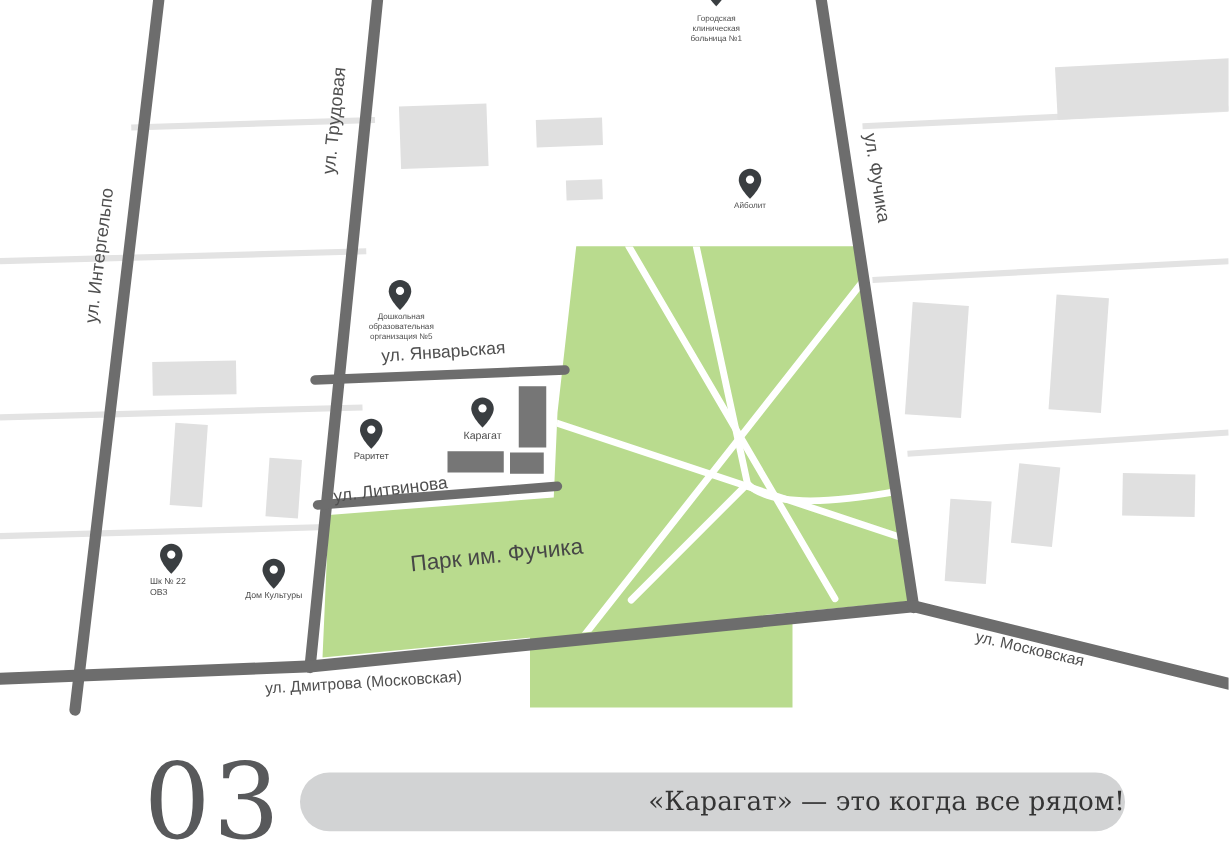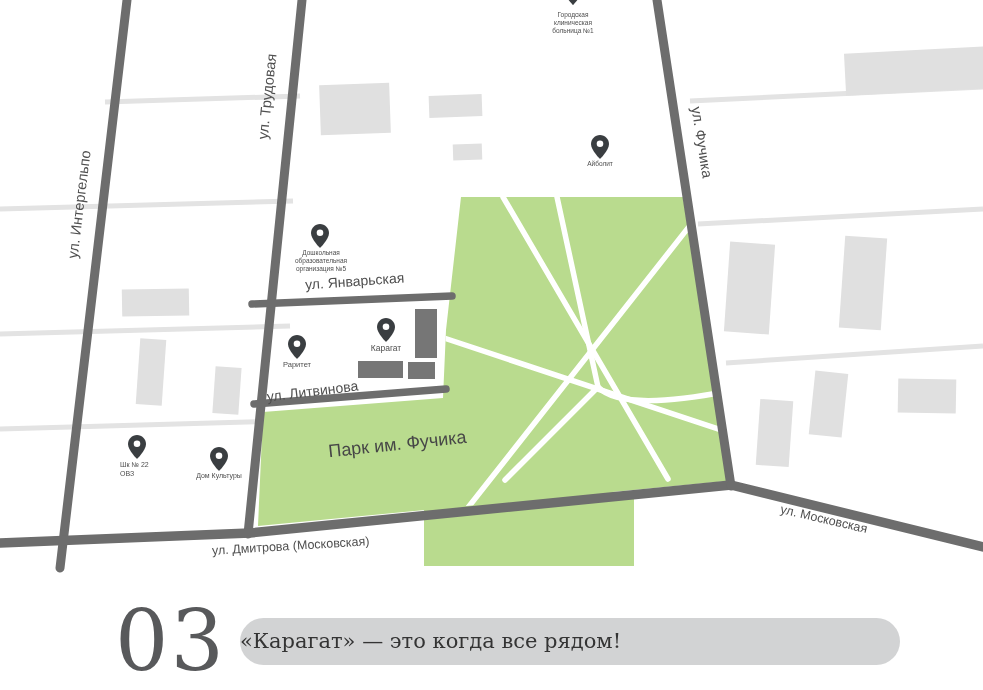--- a/index.html
+++ b/index.html
@@ -7,21 +7,21 @@
          font-family:"Liberation Sans",sans-serif;}
   .map-svg{display:block;position:absolute;top:0;left:0;}
   .street-label{font-family:"Liberation Sans",sans-serif;fill:#4f4f4f;}
   .poi-label{font-family:"Liberation Sans",sans-serif;fill:#4e4e4e;}
   .park-label{font-family:"Liberation Sans",sans-serif;fill:#474747;}
   .footer{position:absolute;left:0;top:592px;width:983px;height:98px;
           display:flex;align-items:center;padding-left:92px;box-sizing:border-box;margin-left:23px;}
   .section-number{font-family:"DejaVu Serif",serif;font-size:84px;line-height:1;
                   color:#58595b;letter-spacing:2px;}
   .slogan-pill{margin-left:14px;width:660px;height:47px;border-radius:24px;
-               background:#d2d3d4;display:flex;align-items:center;justify-content:flex-start;}
+               background:#d2d3d4;display:flex;align-items:center;justify-content:flex-end;}
   .slogan-text{font-family:"DejaVu Serif",serif;font-size:21px;color:#343434;}
 </style>
 </head>
 <body>
 
 <div class="stage">
 
   <svg class="map-svg" width="983" height="592" viewBox="0 0 983 592">
     <defs>
       <g id="pin-shape">

